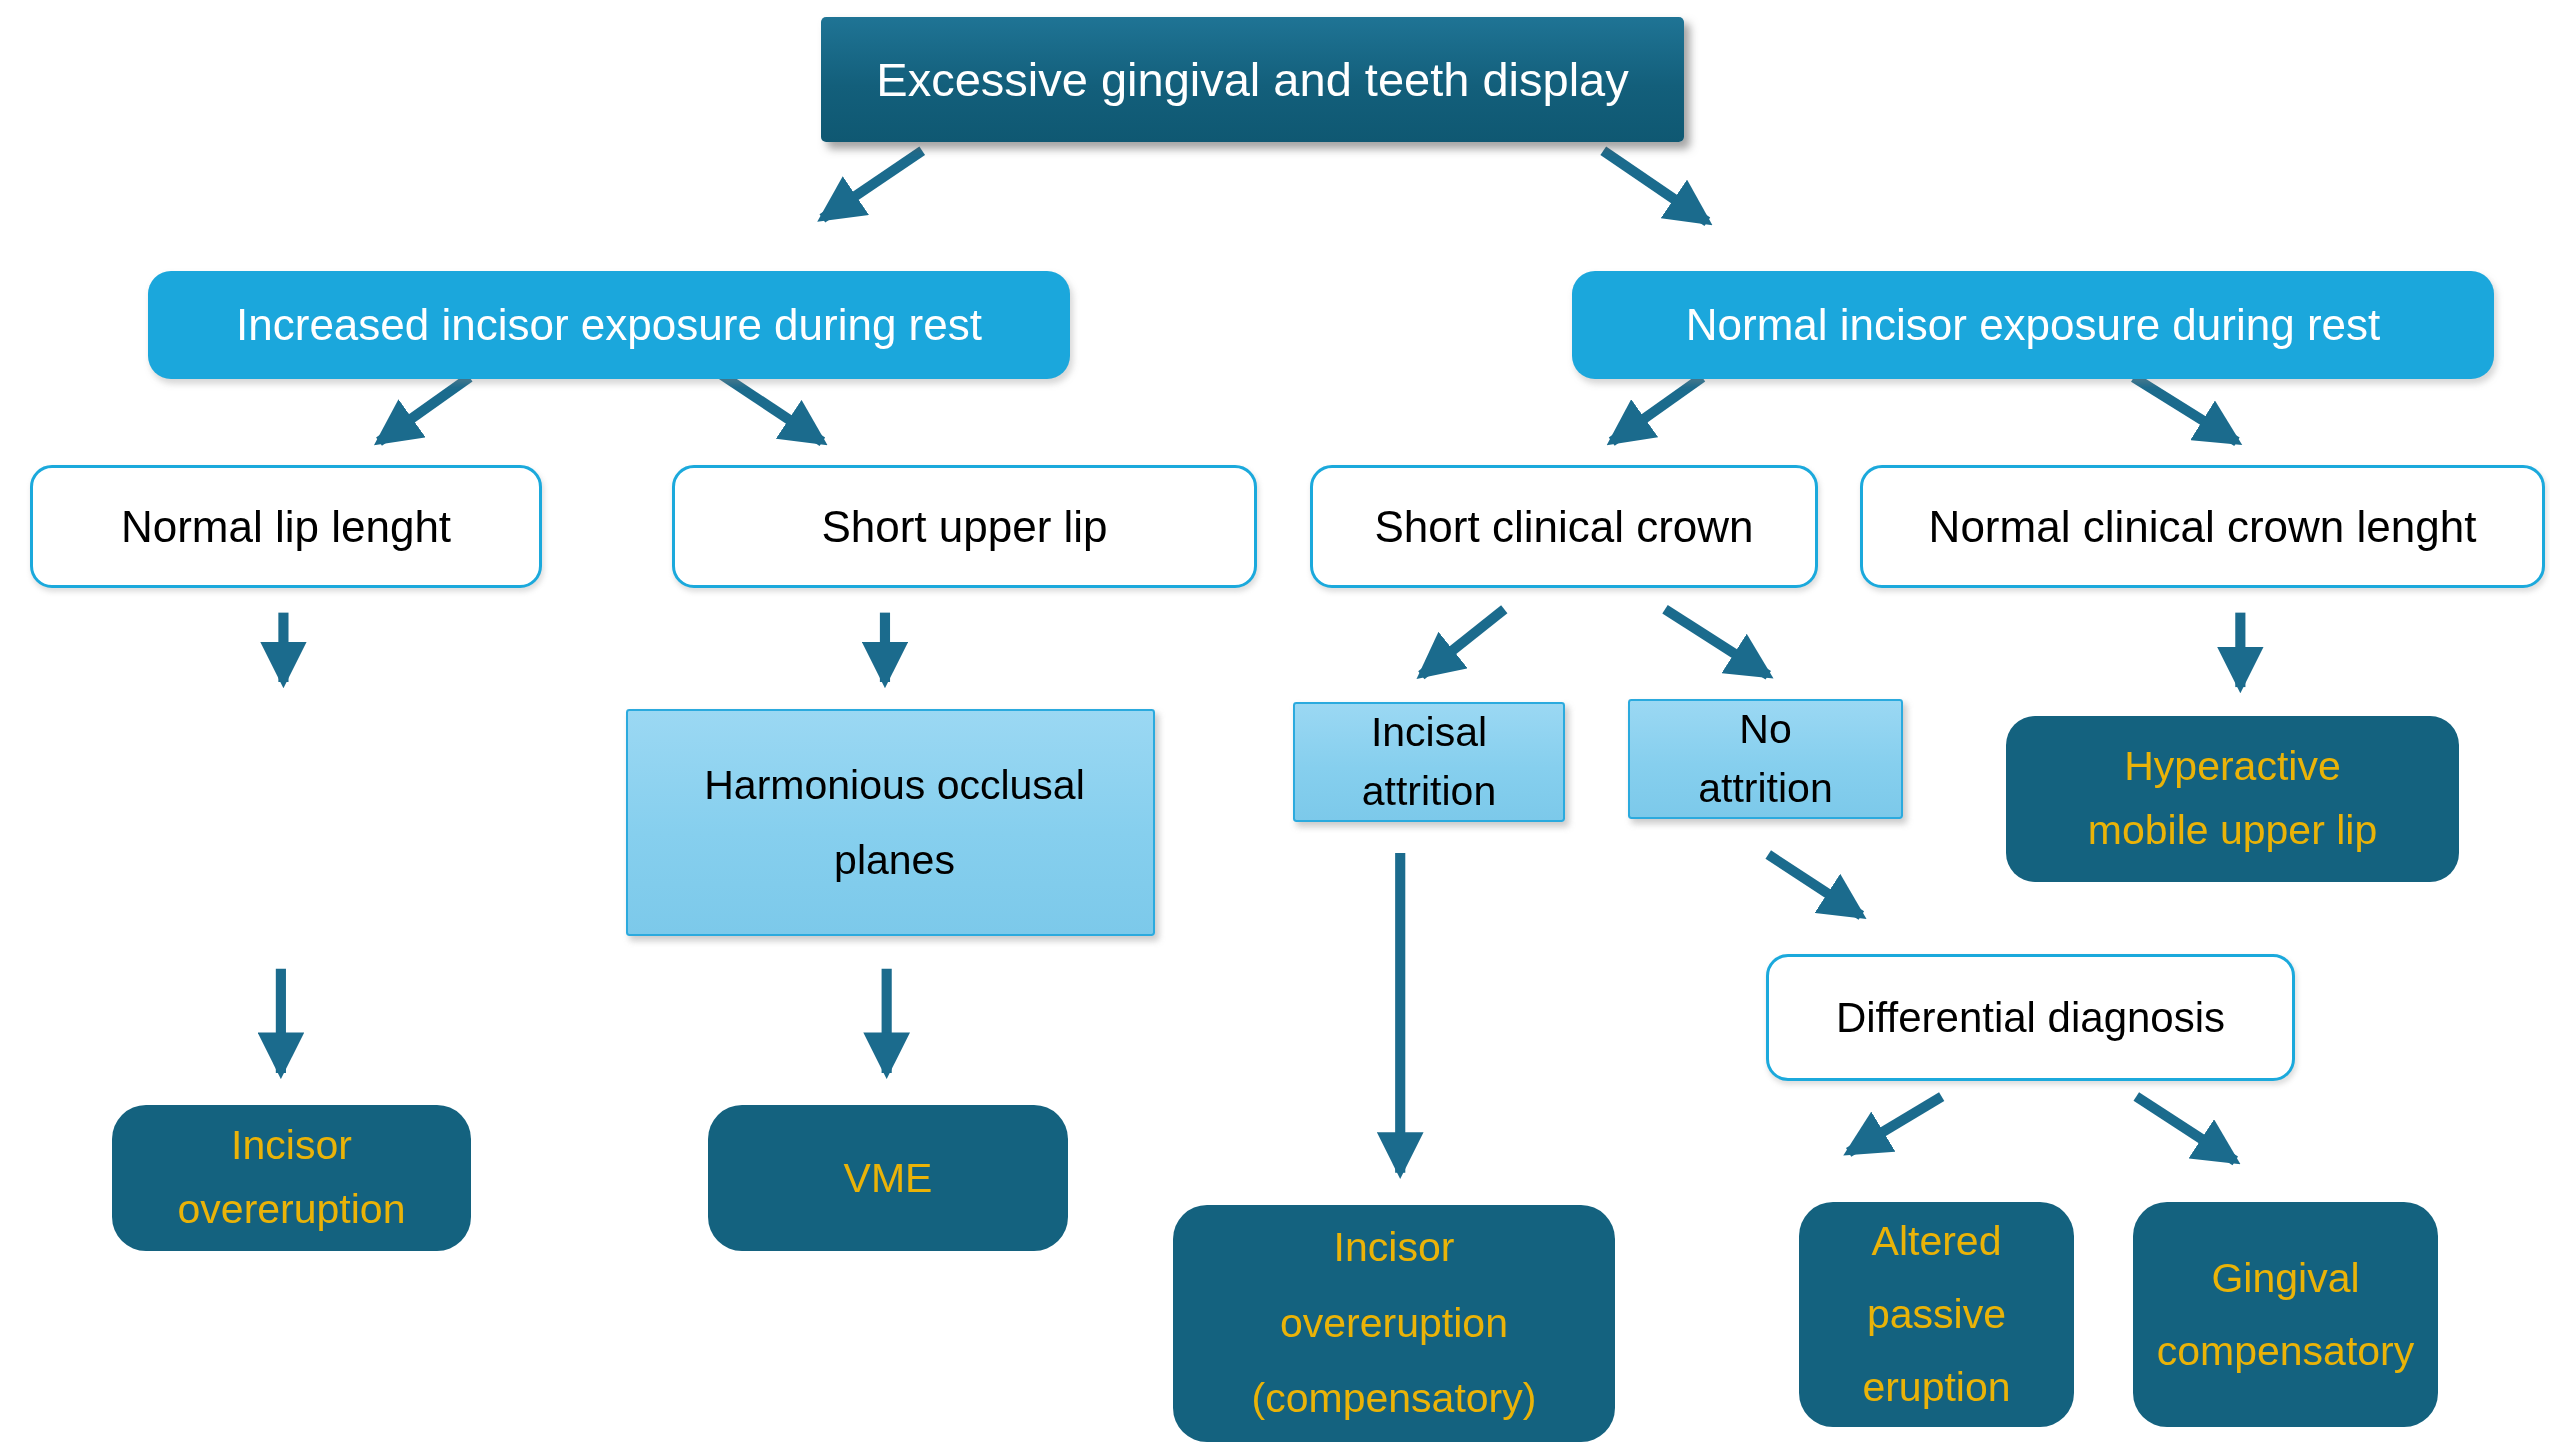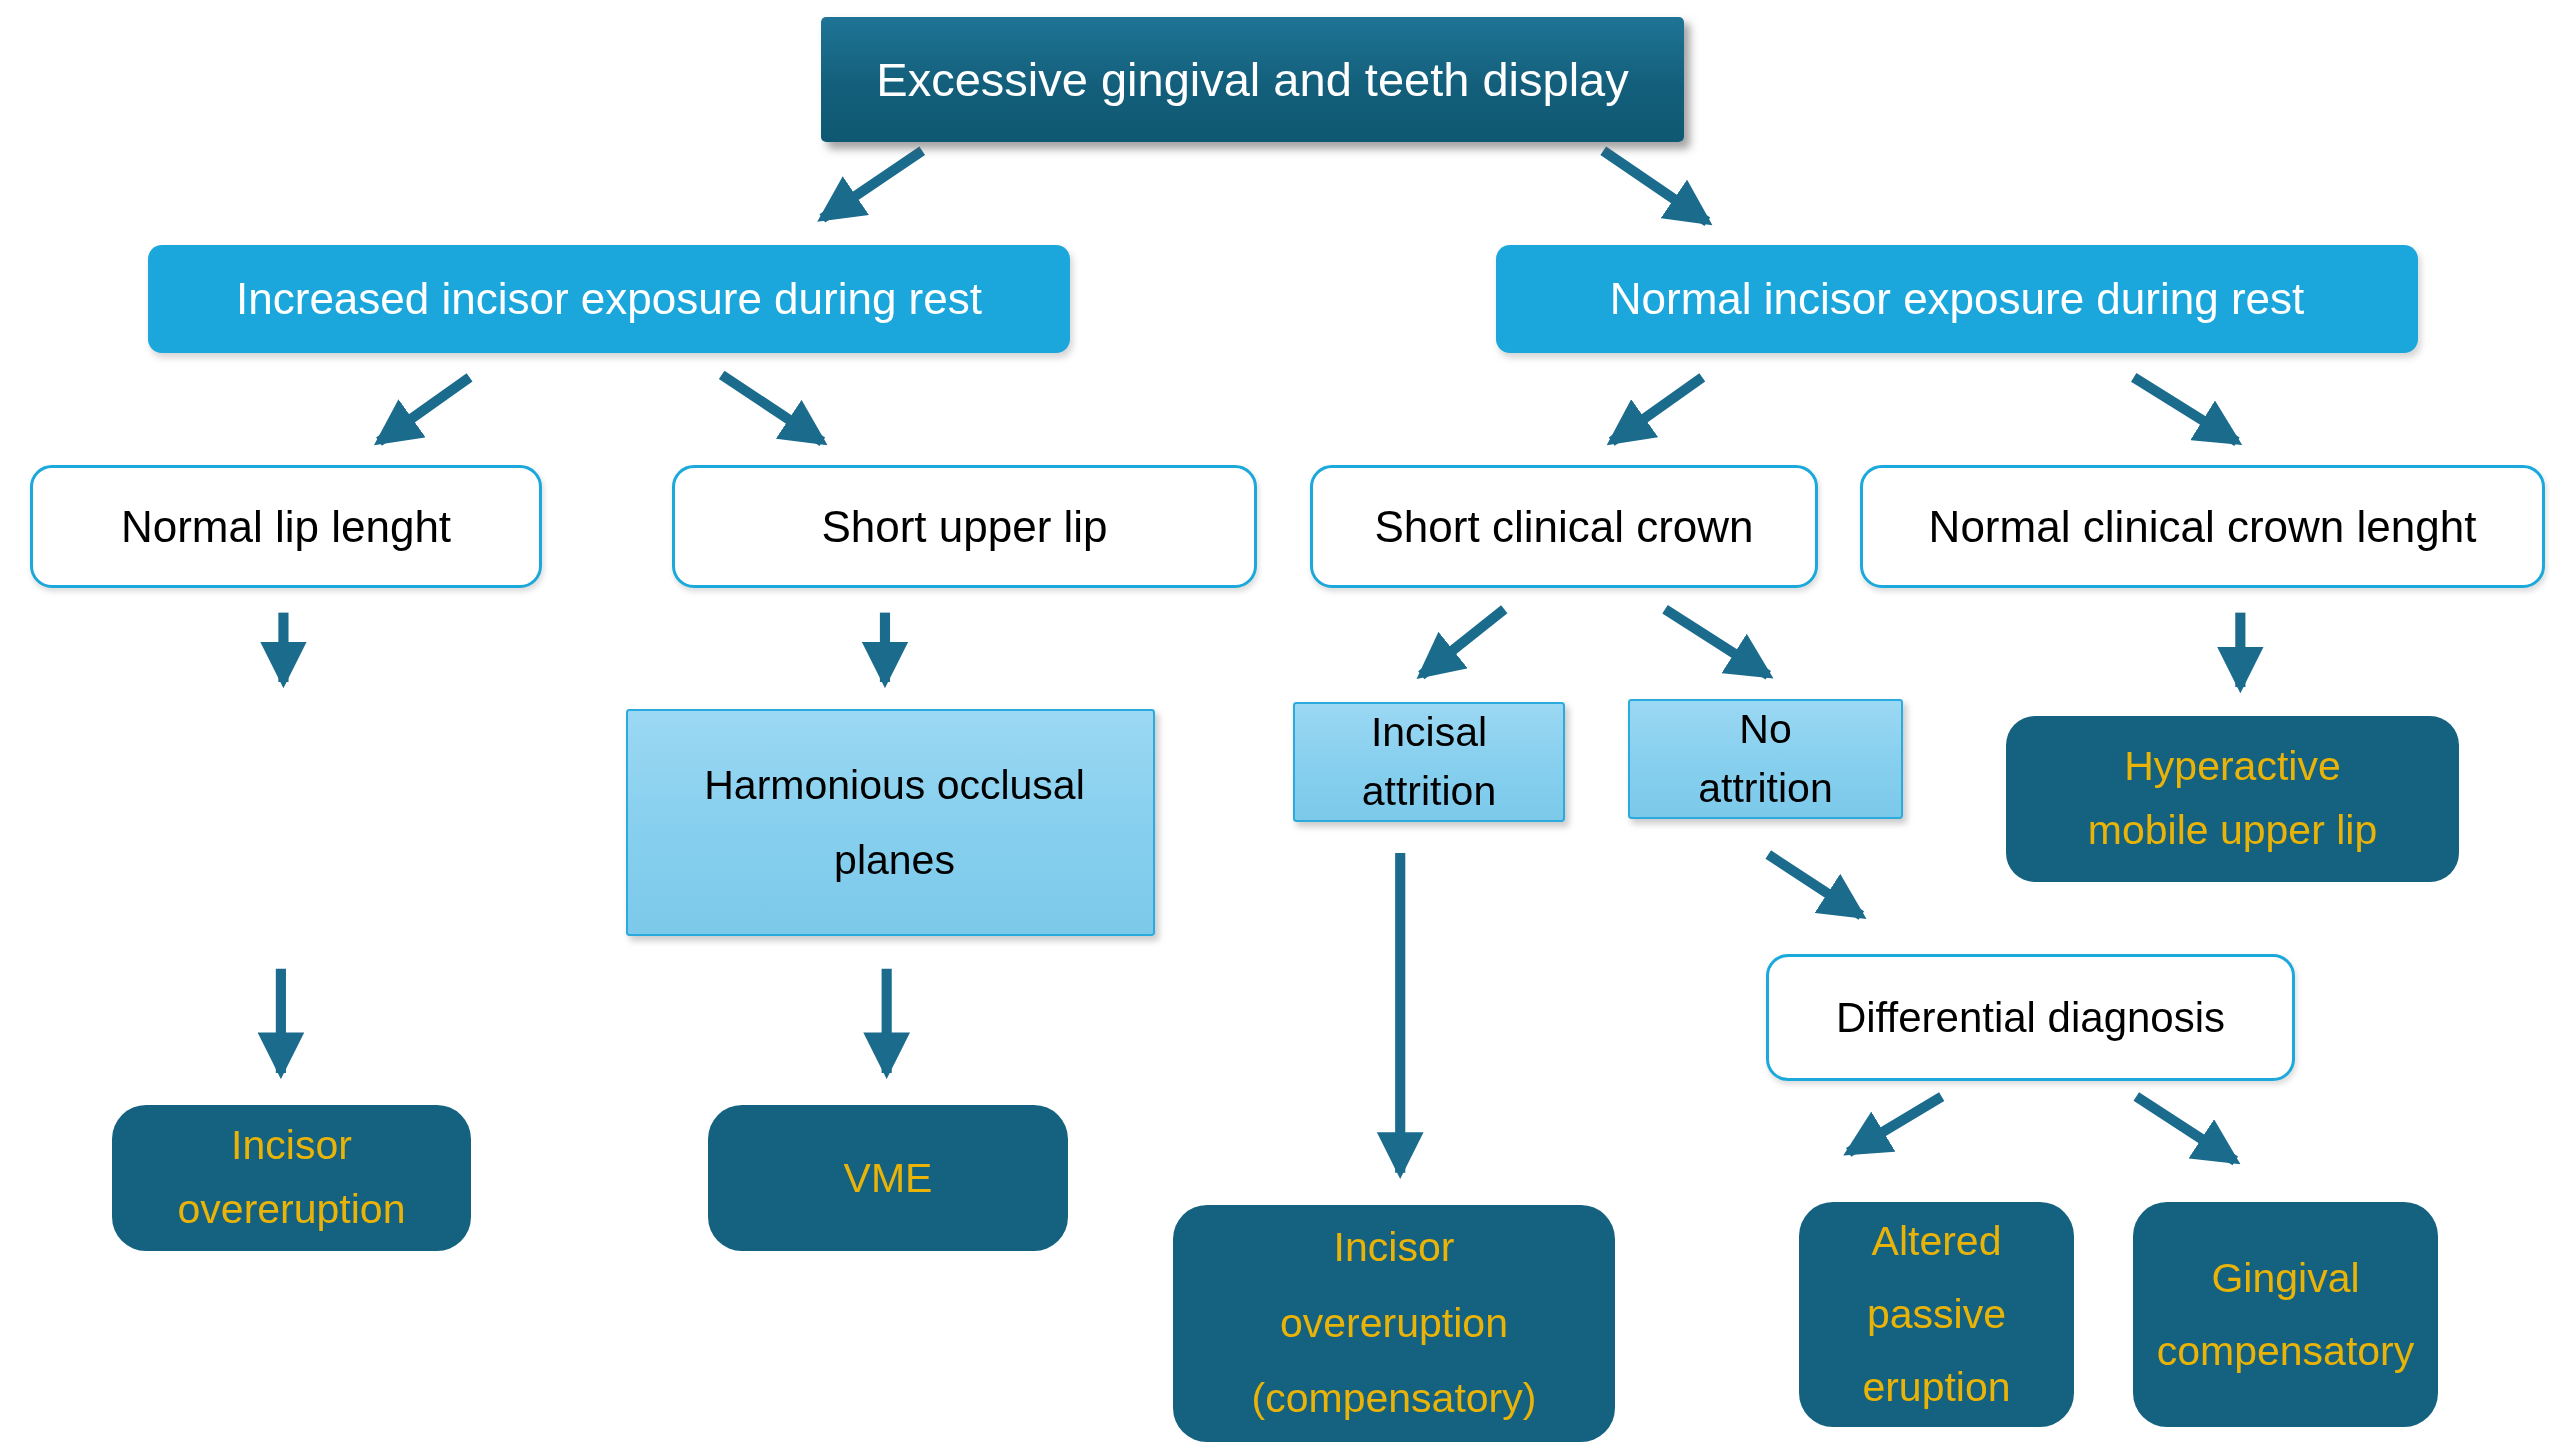--- a/index.html
+++ b/index.html
@@ -20,22 +20,23 @@
   
   .root{
     background:linear-gradient(180deg,#1f7495 0%,#135f7b 55%,#0f5872 100%);
     color:#fff;font-size:47px;
     border-radius:5.1px;
     box-shadow:6px 6.8px 8.5px rgba(90,90,90,.55);
   }
   .level2{
     background:#1ba7dc;
     color:#fff;font-size:44px;
-    border-radius:14px;
+    border-radius:23px;
     box-shadow:2.5px 4.2px 6px rgba(140,140,140,.35);
+    margin-top:26px;
   }
   .outline{
     background:#ffffff;
     border:3.4px solid #1ba9dc;
     color:#000;font-size:44px;
     border-radius:22px;
     box-shadow:1.7px 3.4px 5.1px rgba(150,150,150,.3);
   }
   .lightblue{
     background:linear-gradient(180deg,#9bd8f3 0%,#86cfee 55%,#7cc9ea 100%);
@@ -45,21 +46,21 @@
     box-shadow:3.4px 4.2px 6px rgba(130,130,130,.4);
   }
   .dark{
     background:#14627f;
     color:#eab308;font-size:41px;
     border-radius:34px;
   }
   
   #n-root{left:821px;top:17px;width:863px;height:125px;}
   #n-increased{left:148px;top:245px;width:922px;height:108px;}
-  #n-normal-exposure{left:1496px;top:245px;width:922px;height:108px;}
+  #n-normal-exposure{left:1572px;top:245px;width:922px;height:108px;}
   #n-normal-lip{left:30px;top:465px;width:512px;height:123px;}
   #n-short-lip{left:672px;top:465px;width:585px;height:123px;}
   #n-short-crown{left:1310px;top:465px;width:508px;height:123px;}
   #n-normal-crown{left:1860px;top:465px;width:685px;height:123px;}
   #n-occlusal-difference{left:30px;top:709px;width:533px;height:227px;line-height:1.82;}
   #n-harmonious{left:626px;top:709px;width:529px;height:227px;line-height:1.82;padding-left:8px;}
   #n-incisal-attrition{left:1293px;top:702px;width:272px;height:120px;line-height:1.45;}
   #n-no-attrition{left:1628px;top:699px;width:275px;height:120px;line-height:1.45;}
   #n-hyperactive{left:2006px;top:716px;width:453px;height:166px;line-height:1.55;border-radius:29px;}
   #n-differential{left:1766px;top:954px;width:529px;height:127px;font-size:42px;}

